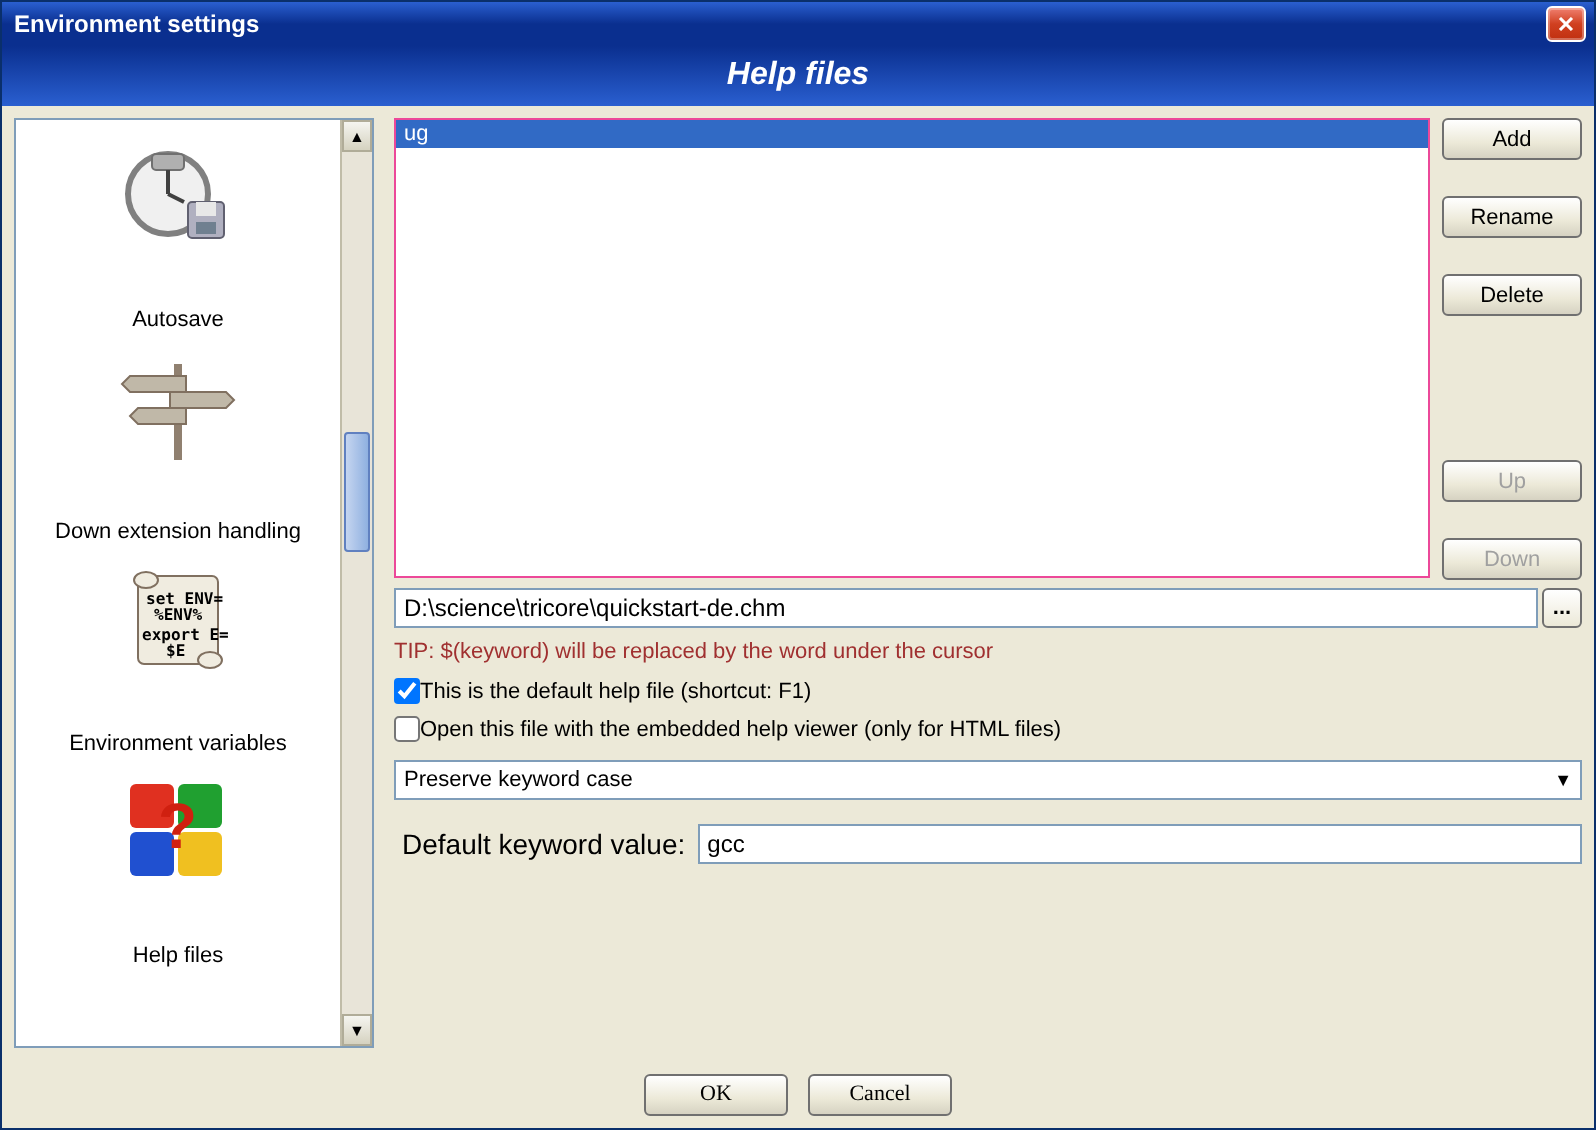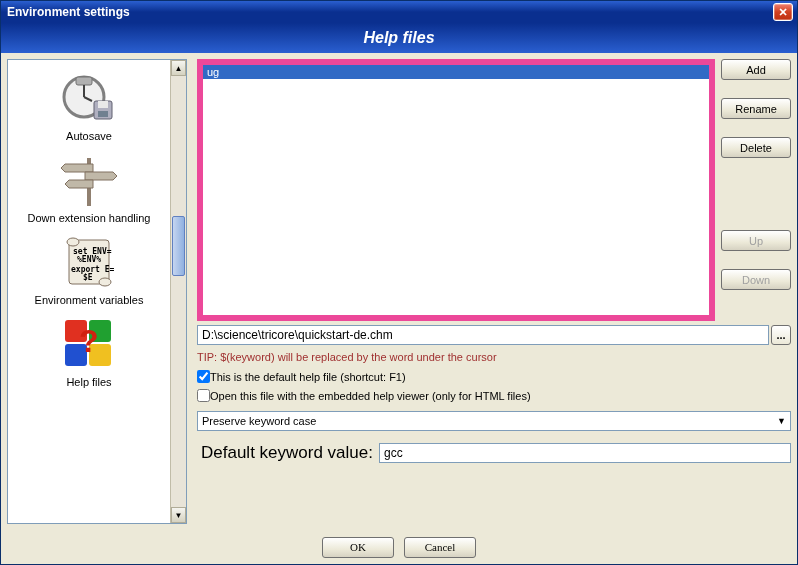--- a/index.html
+++ b/index.html
@@ -7,46 +7,46 @@
 .window { width: 798px; height: 565px; border: 1px solid #0a2f6b; background: #ece9d8; display: flex; flex-direction: column; position: relative; }
 .titlebar { height: 22px; background: linear-gradient(to bottom, #2a5fd0 0%, #0a2f8f 50%, #0a2f8f 100%); color: #fff; display: flex; align-items: center; padding: 0 4px; font-weight: bold; font-size: 12px; }
 .titlebar-text { flex: 1; padding-left: 2px; }
 .close-btn { width: 20px; height: 18px; background: linear-gradient(to bottom, #f08070 0%, #d04020 50%, #c03010 100%); border: 1px solid #fff; border-radius: 3px; display: flex; align-items: center; justify-content: center; color: #fff; font-weight: bold; cursor: pointer; font-size: 11px; box-shadow: inset 0 0 0 1px rgba(255,255,255,0.3); }
 .header { height: 30px; background: linear-gradient(to bottom, #0a2f8f 0%, #2a5fd0 100%); color: #fff; display: flex; align-items: center; justify-content: center; font-weight: bold; font-size: 16px; font-style: italic; }
 .body { flex: 1; display: flex; padding: 6px; gap: 10px; overflow: hidden; }
 .sidebar { width: 180px; border: 1px solid #7f9db9; background: #fff; position: relative; display: flex; overflow: hidden; }
 .sidebar-content { flex: 1; display: flex; flex-direction: column; align-items: center; gap: 4px; padding: 6px 4px; overflow: hidden; }
 .sidebar-item { display: flex; flex-direction: column; align-items: center; gap: 0px; padding: 2px; cursor: pointer; }
 .sidebar-item .icon { width: 60px; height: 60px; display: flex; align-items: center; justify-content: center; }
-.sidebar-item .label { font-size: 11px; text-align: left; color: #000; padding-top: 2px; }
+.sidebar-item .label { font-size: 11px; text-align: left; color: #000; padding-top: 2px; margin-top: 24px; }
 .scrollbar { width: 16px; background: #e8e4d8; border-left: 1px solid #c0bca8; display: flex; flex-direction: column; }
 .scrollbar-btn { height: 16px; background: linear-gradient(to bottom, #f5f5f0, #d5d2c0); border: 1px solid #b0ac98; display: flex; align-items: center; justify-content: center; font-size: 8px; cursor: pointer; }
 .scrollbar-track { flex: 1; background: #e8e4d8; position: relative; }
 .scrollbar-thumb { position: absolute; top: 140px; left: 1px; right: 1px; height: 60px; background: linear-gradient(to right, #c5d5f0, #8fb0e0); border: 1px solid #6080c0; border-radius: 2px; cursor: pointer; }
 .main { flex: 1; display: flex; gap: 6px; flex-direction: row; }
 .main-col { flex: 1; display: flex; flex-direction: column; gap: 4px; }
-.listbox { height: 262px; background: #fff; border: 6px solid #ec4899; }
+.listbox { height: 230px; background: #fff; border: 1px solid #ec4899; }
 .listbox-item { background: #316ac5; color: #fff; padding: 1px 4px; font-size: 11px; }
 .btn-col { width: 70px; display: flex; flex-direction: column; gap: 18px; }
 .btn { height: 21px; background: linear-gradient(to bottom, #fff 0%, #ece9d8 60%, #d6d2c2 100%); border: 1px solid #707070; border-radius: 3px; font-size: 11px; cursor: pointer; color: #000; }
 .btn:disabled { color: #a0a0a0; cursor: default; }
 .btn-gap { height: 36px; }
 .path-row { display: flex; gap: 2px; }
 .path-row input { flex: 1; }
 .browse-btn { width: 20px; height: 20px; background: linear-gradient(to bottom, #fff, #ece9d8); border: 1px solid #707070; border-radius: 3px; font-size: 11px; cursor: pointer; font-weight: bold; }
 input[type="text"] { height: 20px; border: 1px solid #7f9db9; background: #fff; padding: 0 4px; font-family: Tahoma, sans-serif; font-size: 12px; }
 .tip { color: #a03030; font-size: 11px; padding: 2px 0; }
 .checkbox-row { display: flex; align-items: center; gap: 0; padding: 1px 0; }
 .checkbox-row input { width: 13px; height: 13px; cursor: pointer; }
 .checkbox-row label { font-size: 11px; cursor: pointer; }
 .select { height: 20px; border: 1px solid #7f9db9; background: #fff; padding: 0 4px; font-size: 11px; display: flex; align-items: center; justify-content: space-between; cursor: pointer; margin-top: 4px; }
 .select .arrow { font-size: 9px; color: #000; }
 .kw-row { display: flex; align-items: center; gap: 6px; margin-top: 8px; }
 .kw-row input { flex: 1; }
-.kw-label { font-size: 17px; padding-left: 4px; }
+.kw-label { font-size: 14px; padding-left: 4px; }
 .footer { height: 34px; display: flex; align-items: center; justify-content: center; gap: 10px; border-top: 0; }
 .footer .btn { width: 72px; font-family: Liberation Serif, serif; }
 </style>
 </head>
 <body>
 
 <div class="window">
   <div class="titlebar">
     <span class="titlebar-text">Environment settings</span>
     <div class="close-btn">

